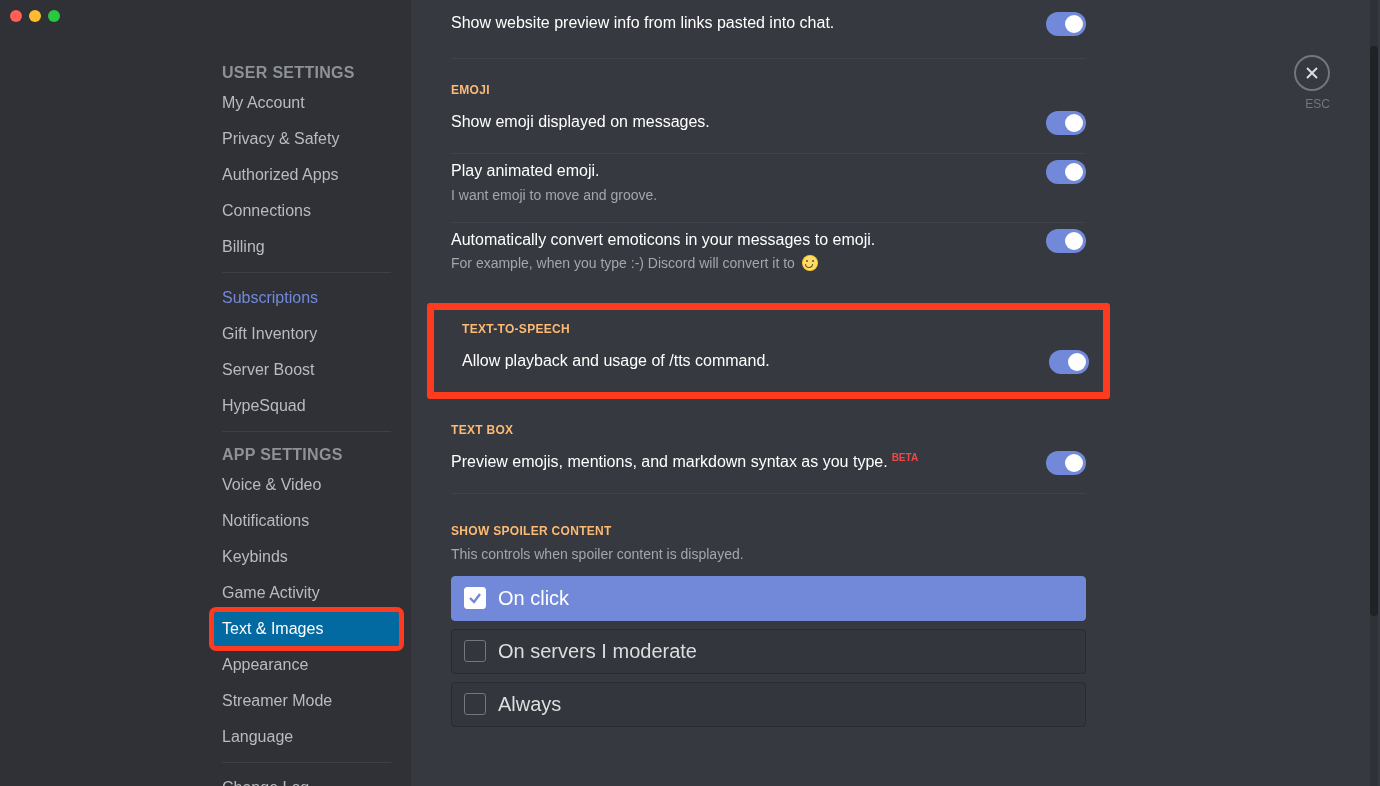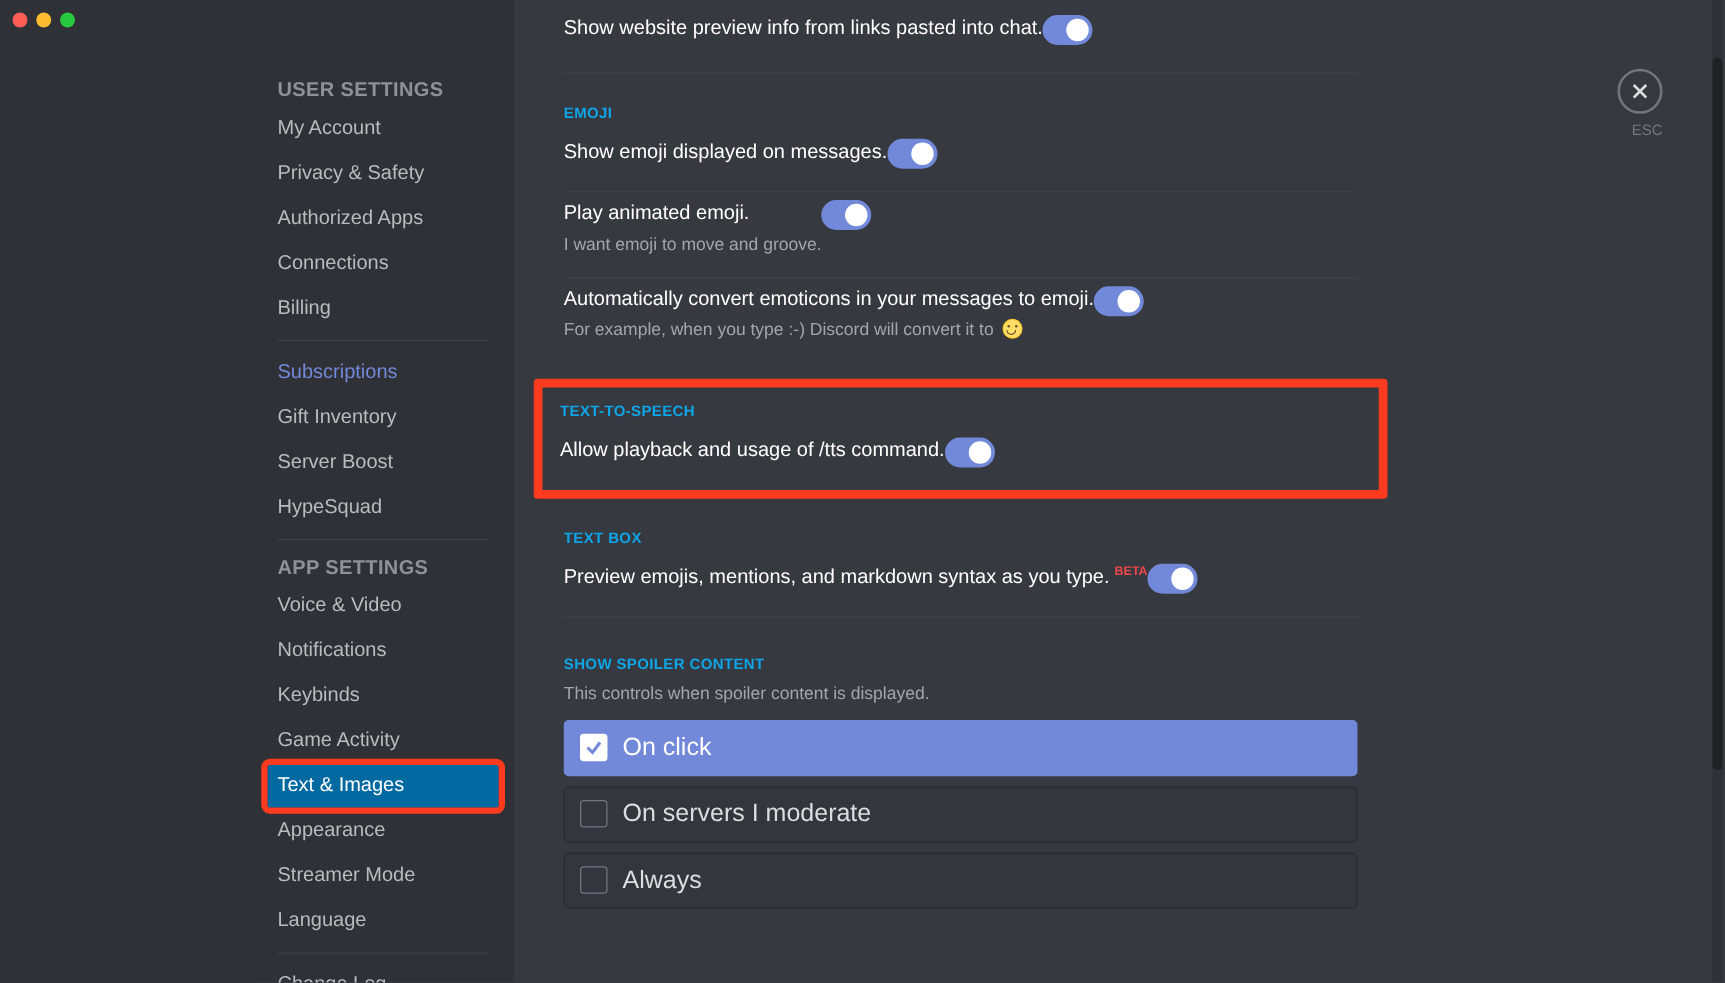--- a/index.html
+++ b/index.html
@@ -79,28 +79,29 @@
     cursor: pointer;
     color: #dcddde;
     font-size: 16px;
     margin-bottom: 6px;
   }
   .esc-label { font-size: 12px; color: #72767d; }
 
   .setting-section-header {
     font-size: 12px;
     font-weight: 700;
-    color: #0ea5e9;
+    color: #fdba74;
     text-transform: uppercase;
     letter-spacing: 0.3px;
     margin-top: 24px;
     margin-bottom: 8px;
   }
   .setting-row {
     display: flex;
+    justify-content: space-between;
     align-items: flex-start;
     padding: 6px 0 18px 0;
     border-bottom: 1px solid rgba(79,84,92,0.4);
     max-width: 635px;
   }
   .setting-row.last-in-group { border-bottom: none; padding-bottom: 8px; }
   .setting-title {
     font-size: 16px;
     color: #ffffff;
     font-weight: 500;
@@ -173,21 +174,21 @@
   .radio-row.selected .check {
     background: #ffffff;
     border-color: #ffffff;
   }
   .check svg { display: none; }
   .radio-row.selected .check svg { display: block; }
 
   .highlight-main {
     border: 7px solid #ff3b1f;
     border-radius: 3px;
-    padding: 12px 14px 18px 14px;
+    padding: 12px 14px 18px 28px;
     margin-top: 22px;
     margin-left: -24px;
     max-width: 683px;
   }
   .highlight-main .setting-section-header { margin-top: 0; }
   .highlight-main .setting-row { border: none; padding-bottom: 0; max-width: none;}
   .highlight-side {
     outline: 5px solid #ff3b1f;
     border-radius: 2px;
   }

